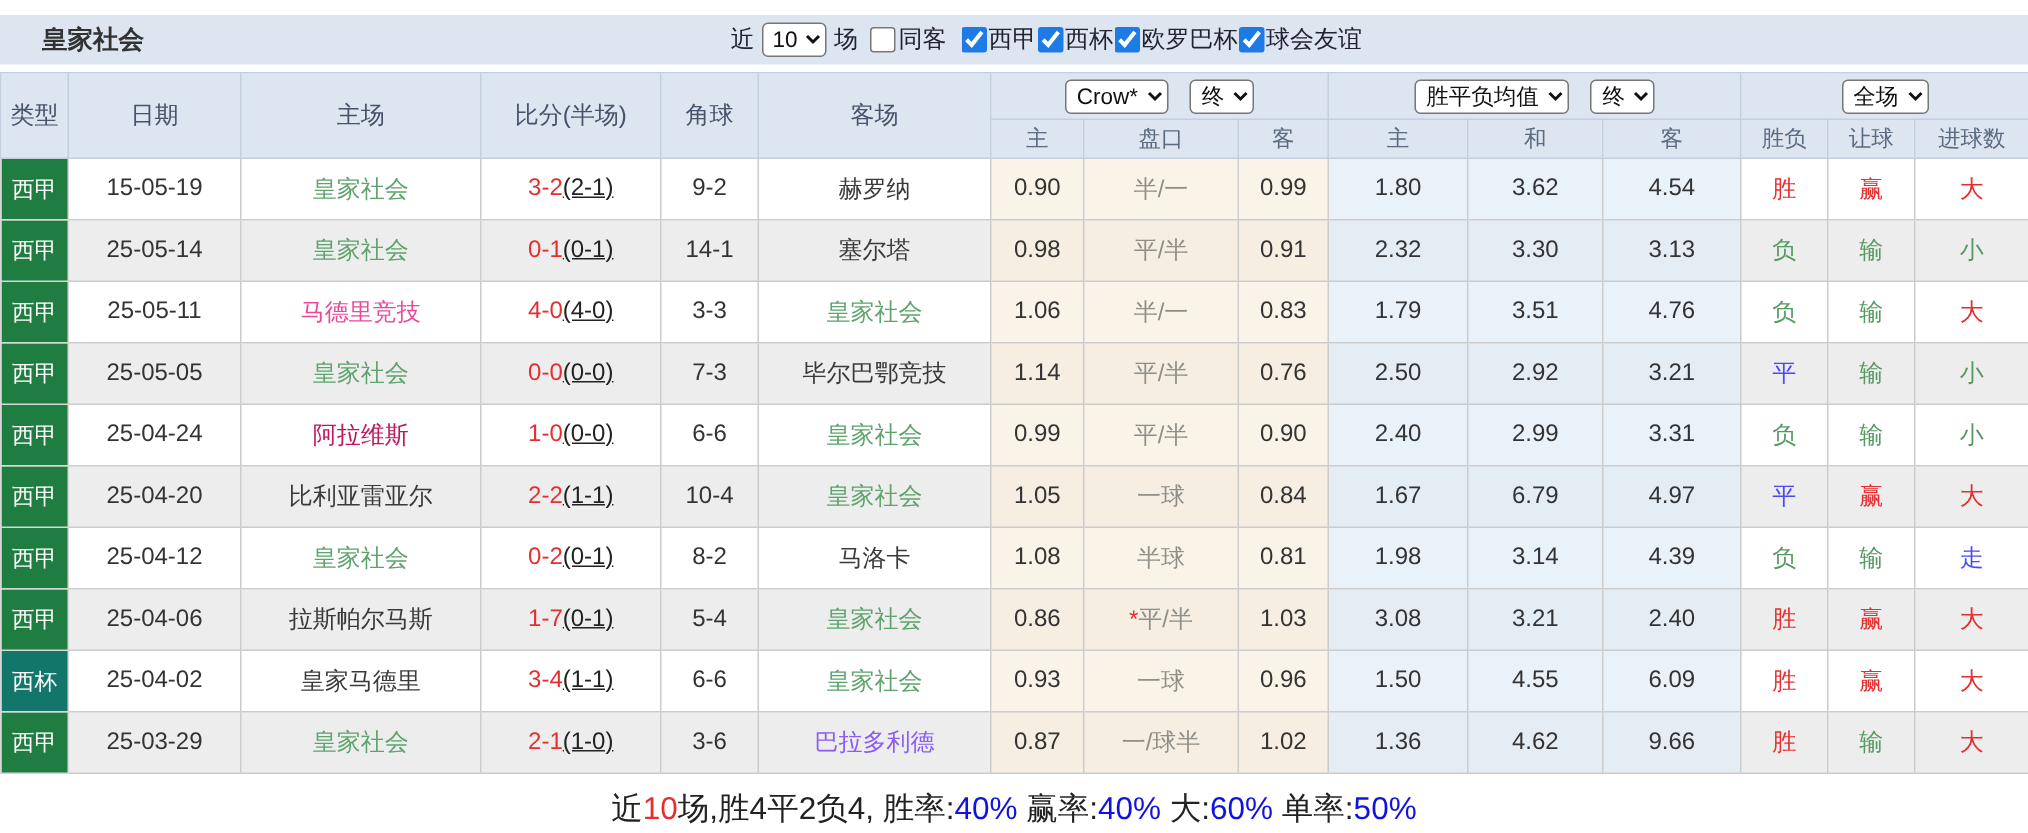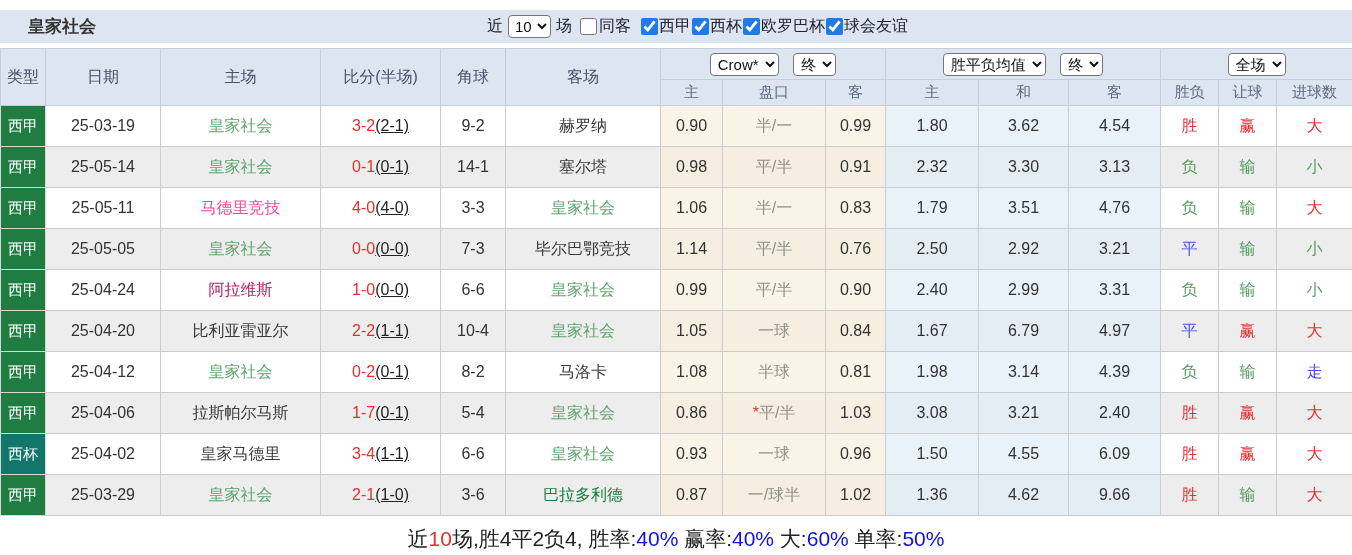--- a/index.html
+++ b/index.html
@@ -144,21 +144,21 @@
         <th>和</th>
         <th>客</th>
         <th>胜负</th>
         <th>让球</th>
         <th>进球数</th>
       </tr>
     </thead>
     <tbody id="rows">
         <tr>
       <td class="type" style="background-color: rgb(31, 125, 65);">西甲</td>
-      <td class="date">25-03-19</td>
+      <td class="date">15-05-19</td>
       <td class="team" style="color: rgb(94, 163, 108);">皇家社会</td>
       <td class="score"><span class="ft">3-2</span><span class="ht">(2-1)</span></td>
       <td class="corner">9-2</td>
       <td class="team" style="color: rgb(58, 58, 58);">赫罗纳</td>
       <td class="ah">0.90</td>
       <td class="ah line"><span class="star"></span><span>半/一</span></td>
       <td class="ah">0.99</td>
       <td class="eu">1.80</td>
       <td class="eu">3.62</td>
       <td class="eu">4.54</td>
@@ -301,21 +301,21 @@
       <td class="res" style="color: rgb(230, 46, 46);">胜</td>
       <td class="res" style="color: rgb(230, 46, 46);">赢</td>
       <td class="res" style="color: rgb(230, 46, 46);">大</td>
     </tr>
         <tr>
       <td class="type" style="background-color: rgb(31, 125, 65);">西甲</td>
       <td class="date">25-03-29</td>
       <td class="team" style="color: rgb(94, 163, 108);">皇家社会</td>
       <td class="score"><span class="ft">2-1</span><span class="ht">(1-0)</span></td>
       <td class="corner">3-6</td>
-      <td class="team" style="color: #15803d;">巴拉多利德</td>
+      <td class="team" style="color: #8b5cf6;">巴拉多利德</td>
       <td class="ah">0.87</td>
       <td class="ah line"><span class="star"></span><span>一/球半</span></td>
       <td class="ah">1.02</td>
       <td class="eu">1.36</td>
       <td class="eu">4.62</td>
       <td class="eu">9.66</td>
       <td class="res" style="color: rgb(230, 46, 46);">胜</td>
       <td class="res" style="color: rgb(85, 154, 96);">输</td>
       <td class="res" style="color: rgb(230, 46, 46);">大</td>
     </tr>

